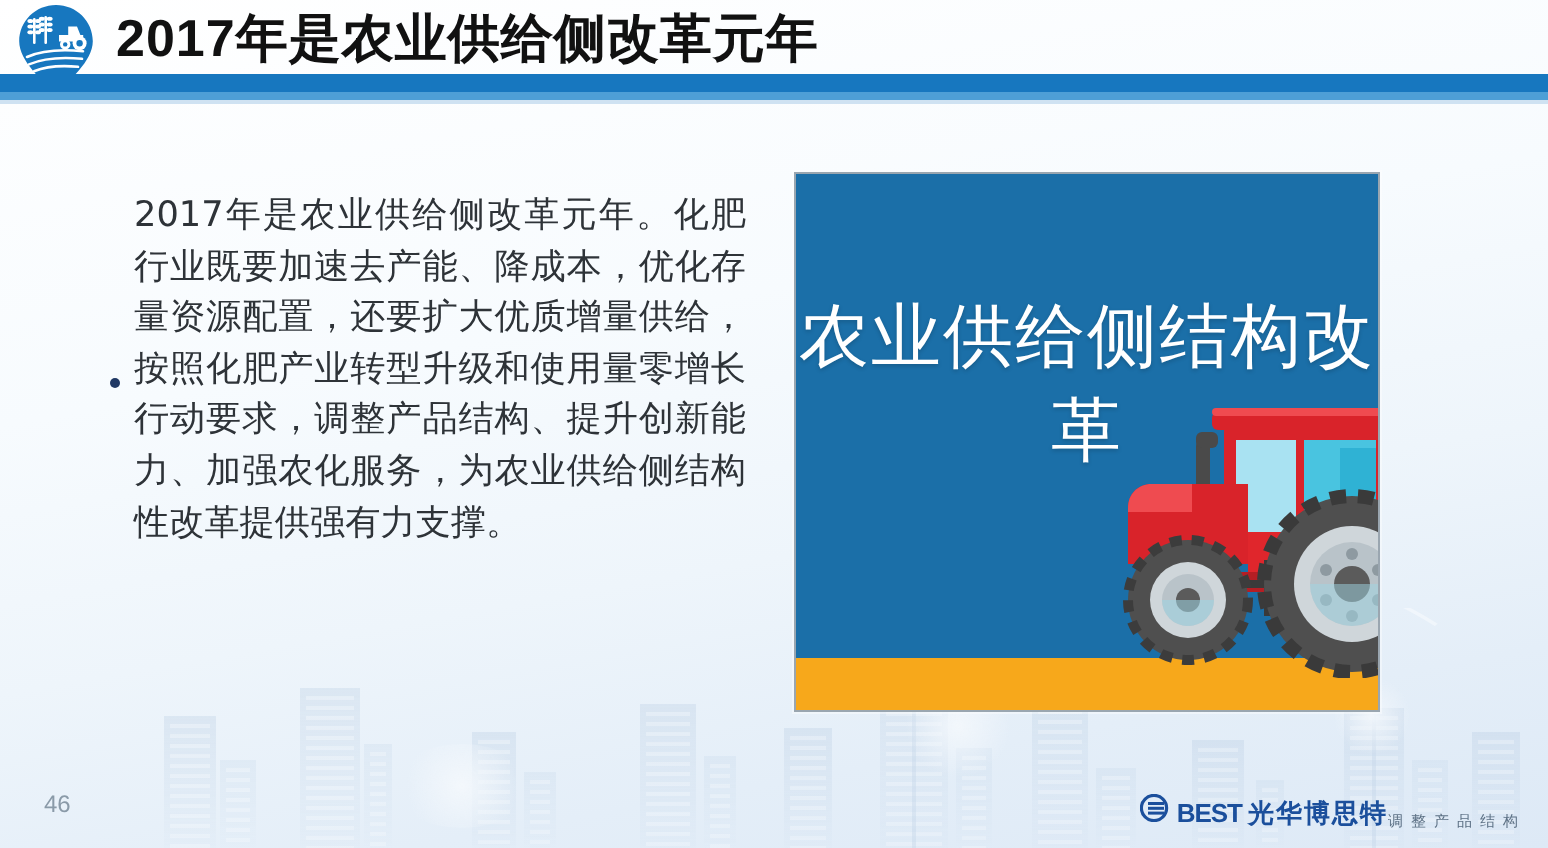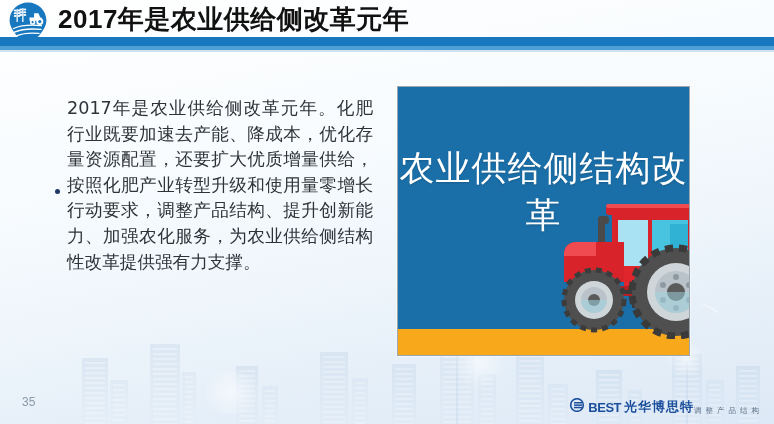--- a/index.html
+++ b/index.html
@@ -242,21 +242,21 @@
               <circle cx="128" cy="114" r="3"></circle>
             <circle cx="115" cy="106" r="3"></circle>
               <circle cx="115" cy="91" r="3"></circle>
           </g>
           <path d="M107 98a21 21 0 0 0 42 0z" fill="#9fd6e4" opacity=".5"></path>
         </g>
       </svg>
     </span>
   </div>
 
-  <div class="pageno">35</div>
+  <div class="pageno">46</div>
 
   <div class="brand">
     <div class="brand-top">
       <span>
         <svg width="15" height="14" viewBox="0 0 15 14">
           <circle cx="7" cy="7" r="6.3" fill="none" stroke="#1b4f9c" stroke-width="1.6"></circle>
           <rect x="4" y="4" width="8" height="1.5" fill="#1b4f9c"></rect>
           <rect x="4" y="6.4" width="8" height="1.5" fill="#1b4f9c"></rect>
           <rect x="4" y="8.8" width="8" height="1.5" fill="#1b4f9c"></rect>
         </svg>

